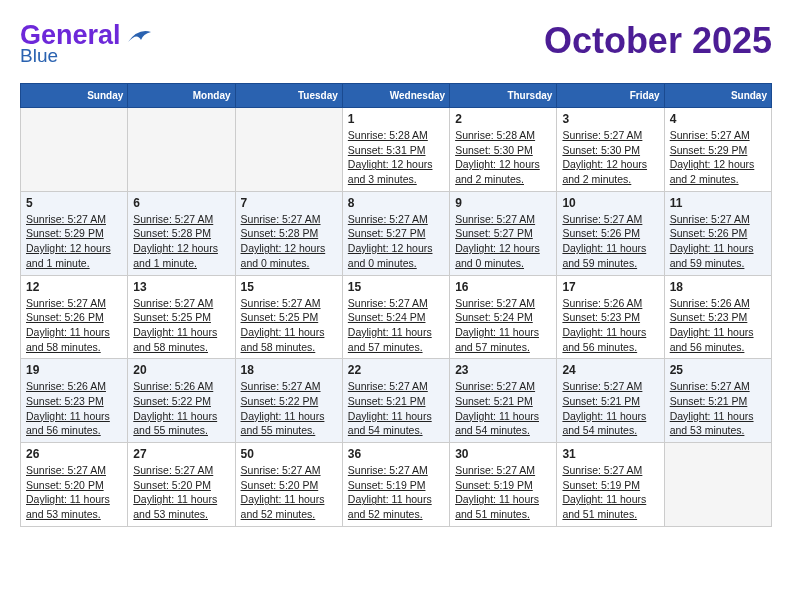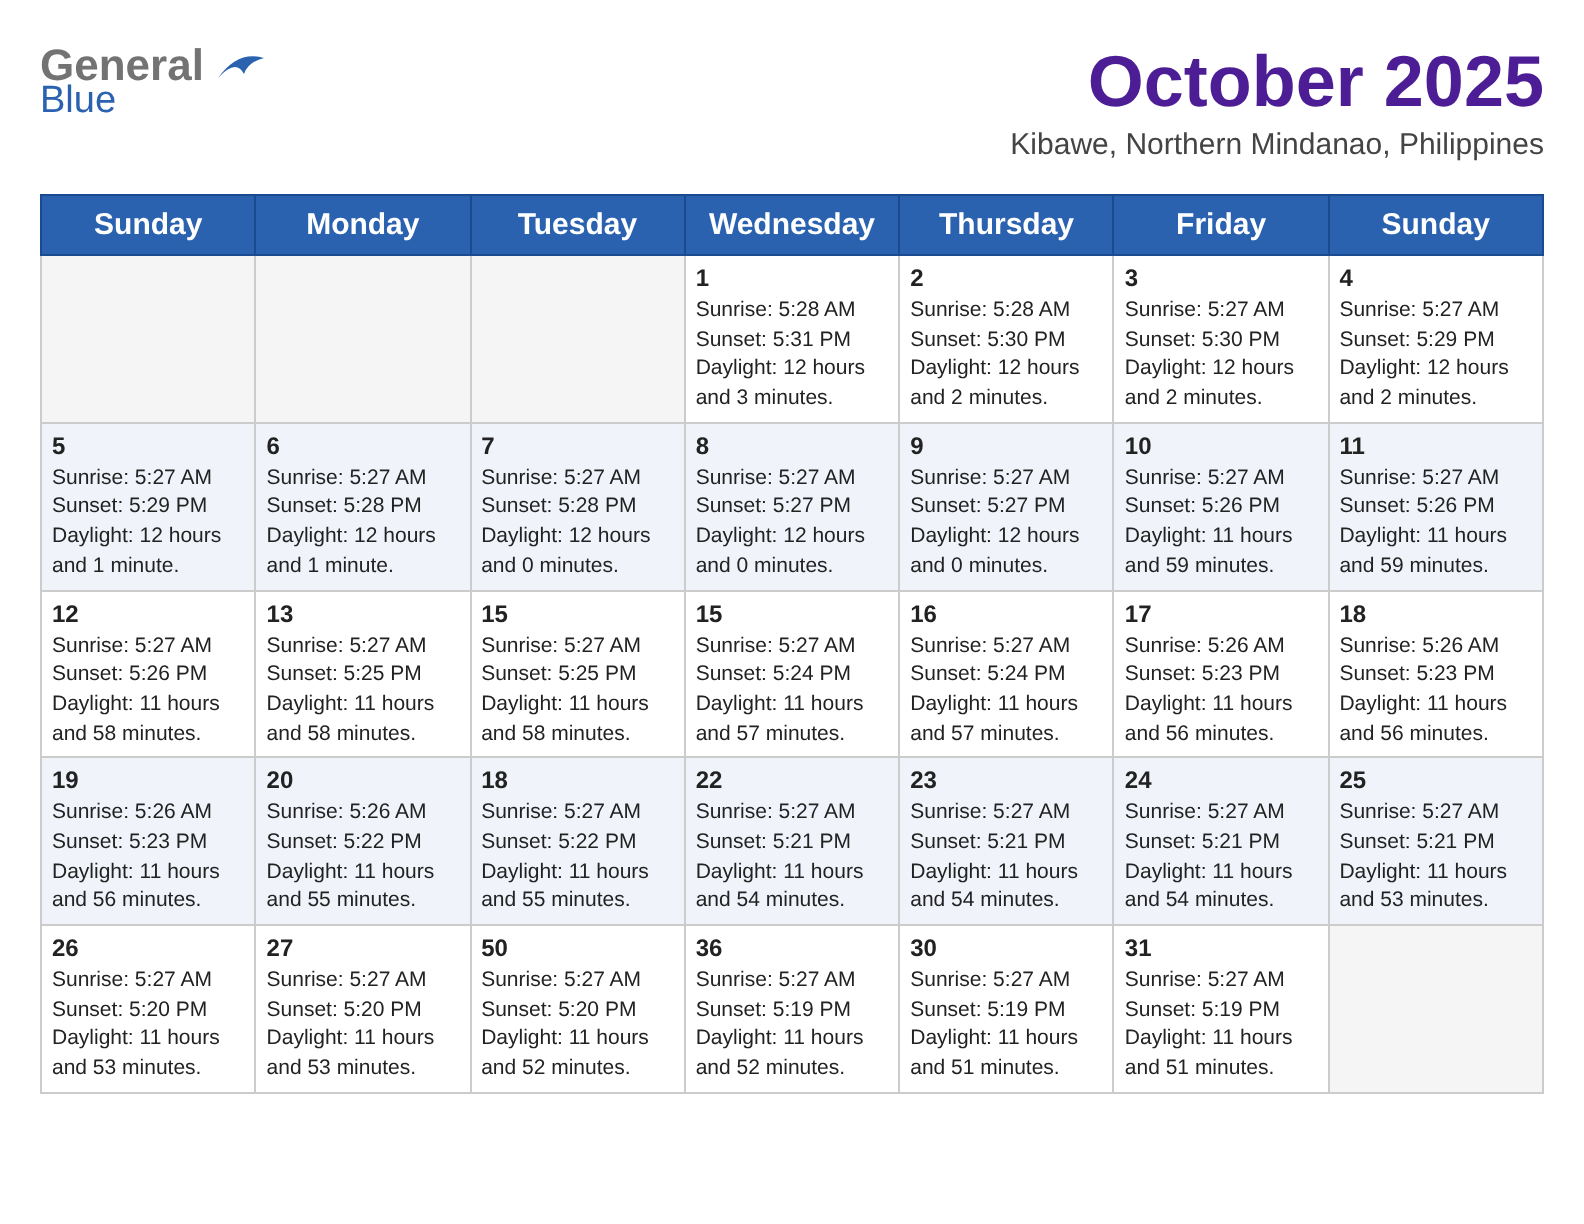--- a/index.html
+++ b/index.html
@@ -35,24 +35,24 @@
       margin-top: 2px;
     }
     .calendar {
       width: 100%;
       border-collapse: collapse;
       border: 1px solid #ccc;
     }
     .calendar th {
       background: #2a62b0;
       color: #fff;
-      font-size: 15px;
+      font-size: 10px;
       font-weight: bold;
       padding: 6px 4px;
-      text-align: center;
+      text-align: right;
       border: 1px solid #1a4a90;
     }
     .calendar td {
       vertical-align: top;
       padding: 4px 5px;
       border: 1px solid #ccc;
       font-size: 10.5px;
       color: #222;
       background: #fff;
       width: calc(100%/7);
@@ -63,41 +63,41 @@
     }
     .day-num {
       font-size: 12px;
       font-weight: bold;
       margin-bottom: 2px;
       display: block;
     }
     .day-info {
       line-height: 1.4;
       font-size: 10.5px;
+      text-decoration: underline;
     }
     .row-shaded td {
       background: #f0f4fa;
     }
   </style>
 </head>
 <body>
 
 <div class="header">
   <div class="logo">
     <div style="display:flex;align-items:center;">
-      <span style="font-size:22px;font-weight:bold;color:#737373;">General</span>
+      <span style="font-size:27px;font-weight:bold;color:#6d28d9;">General</span>
       <svg width="30" height="24" viewBox="0 0 30 24" style="margin-left:2px;">
         <path d="M5 18 Q15 4 28 8 Q20 10 18 16 Q14 8 5 18Z" fill="#2a62b0"></path>
       </svg>
     </div>
     <span style="font-size:19px;font-weight:normal;color:#2a62b0;margin-top:-6px;">Blue</span>
   </div>
   <div class="title-block">
     <div class="month-title">October 2025</div>
-    <div class="location">Kibawe, Northern Mindanao, Philippines</div>
   </div>
 </div>
 
 <table class="calendar">
   <thead>
     <tr>
     <th>Sunday</th>
         <th>Monday</th>
         <th>Tuesday</th>
         <th>Wednesday</th>

